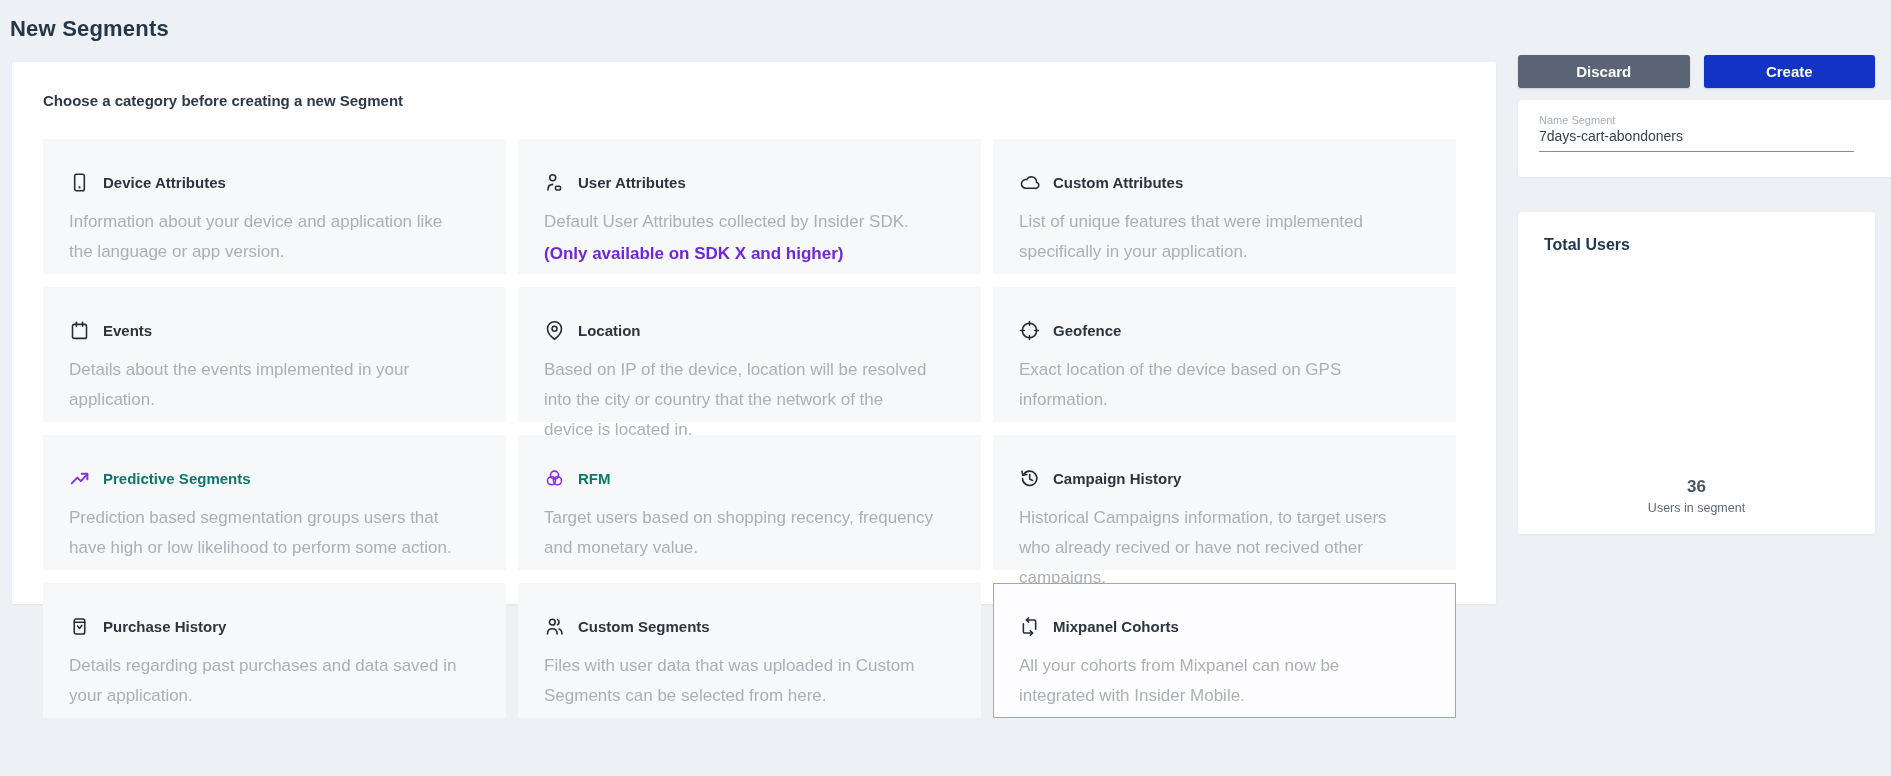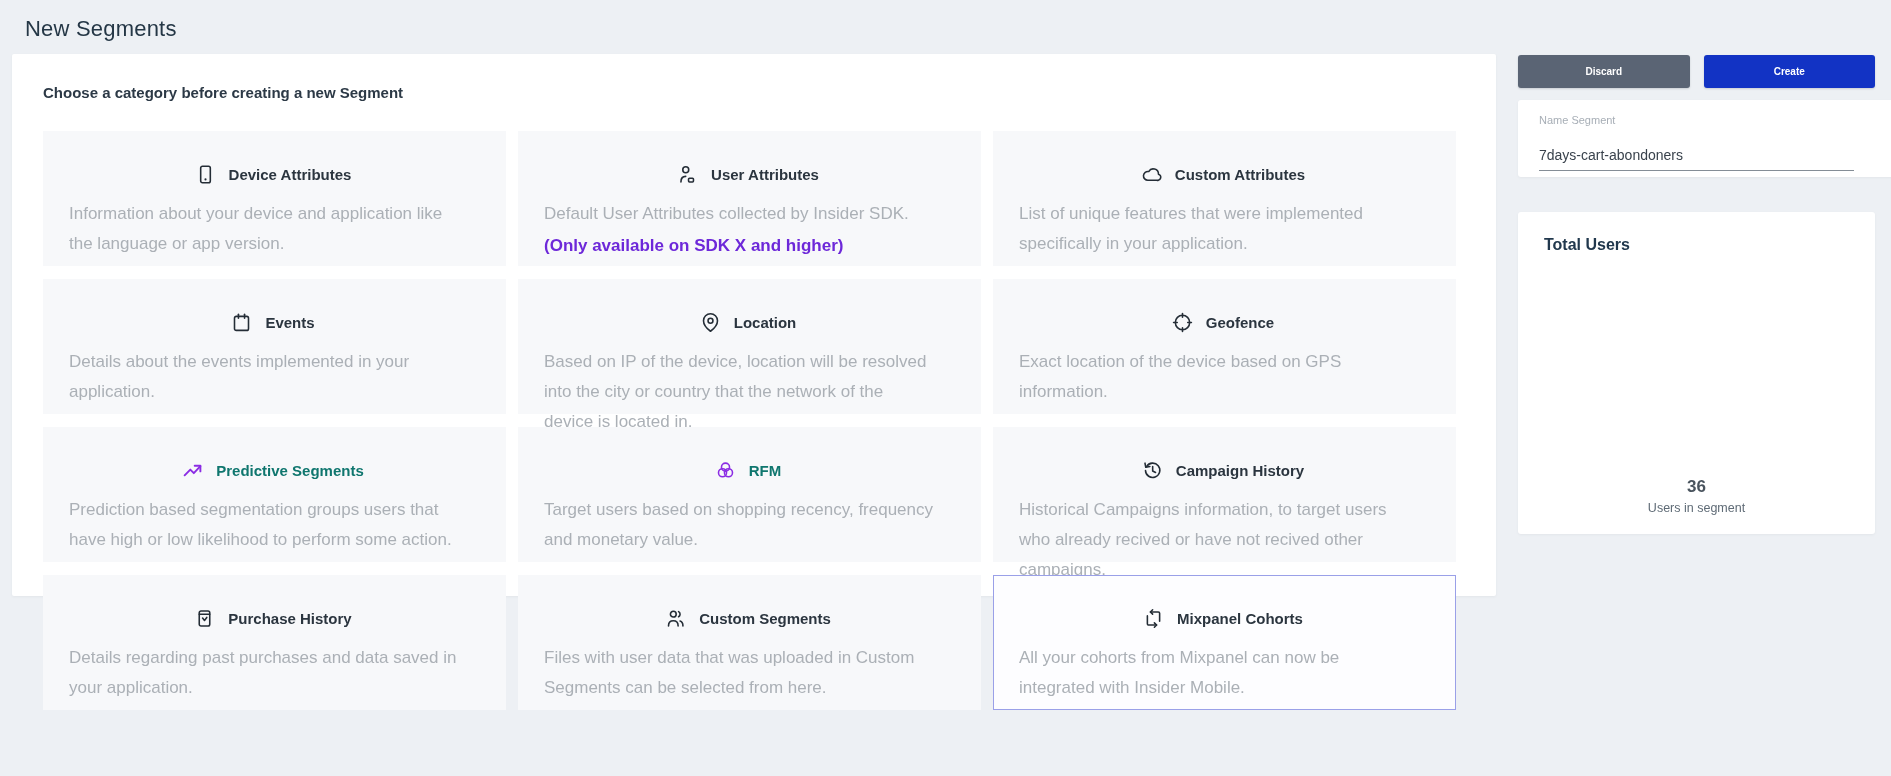--- a/index.html
+++ b/index.html
@@ -5,75 +5,75 @@
   * { box-sizing: border-box; margin: 0; padding: 0; }
   html,body { width:1891px; height:776px; }
   body {
     background:#edf0f4;
     font-family:"Liberation Sans", sans-serif;
     position:relative;
     overflow:hidden;
     color:#2b353f;
   }
   .page-title{
-    position:absolute; left:25px; top:16px;
-    font-size:22px; font-weight:400; color:#253746; letter-spacing:.2px;
+    position:absolute; left:10px; top:16px;
+    font-size:22px; font-weight:700; color:#253746; letter-spacing:.2px;
   }
   .main-panel{
-    position:absolute; left:12px; top:54px; width:1484px; height:542px;
+    position:absolute; left:12px; top:62px; width:1484px; height:542px;
     background:#ffffff; border-radius:2px; box-shadow:0 1px 3px rgba(40,50,60,.05);
   }
   .panel-heading{
     position:absolute; left:31px; top:30px;
     font-size:15px; font-weight:700; color:#2c3946;
   }
   .grid{
     position:absolute; left:31px; top:77px;
     display:grid; grid-template-columns:repeat(3,463px); gap:13px 12px;
   }
   .card{
     width:463px; height:135px; background:#f7f8fa;
     border:1px solid #f7f8fa; cursor:pointer; position:relative;
   }
   .card.selected{ background:#fdfdff; border:1px solid #9aa0e8; }
   .card-head{
-    display:flex; align-items:center; gap:13px; padding:32px 28px 0 25px;justify-content:center;
+    display:flex; align-items:center; gap:13px; padding:32px 28px 0 25px;
   }
   .card-head .icon{ width:21px; height:21px; color:#242d36; flex:0 0 auto; display:inline-flex; }
   .card-head .icon svg{ width:21px; height:21px; }
   .card-title{ font-size:15px; font-weight:600; color:#2b353f; }
   .card.accent .card-title{ color:#0f766e; }
   .card.accent .icon{ color:#8b2ce4; }
   .card-desc{
     padding:14px 45px 0 25px; font-size:17px; color:#abb0b6; line-height:1.75;
   }
   .card-desc.bold{ padding-top:2px; font-weight:700; color:#6d28d9; }
 
   
   .actions{
     position:absolute; left:1518px; top:55px; width:357px;
     display:flex; gap:14px;
   }
   .btn{
     flex:1; height:33px; border:none; border-radius:3px;
     font-family:"Liberation Sans", sans-serif;
-    color:#ffffff; font-size:10px; font-weight:700; cursor:pointer;
+    color:#ffffff; font-size:15px; font-weight:700; cursor:pointer;
     box-shadow:0 1px 2px rgba(40,50,60,.18);
   }
   .btn-discard{ background:#5a6474; }
   .btn-create{ background:#1233c4; }
 
   .name-card{
     position:absolute; left:1518px; top:100px; width:395px; height:77px;
     background:#ffffff; border-radius:3px; box-shadow:0 1px 3px rgba(40,50,60,.05);
     padding:14px 21px 0 21px;
   }
   .name-label{ font-size:11px; color:#a7aeb6; }
   .name-input{
-    display:block; margin-top:21px; width:315px;
+    display:block; margin-top:2px; width:315px;
     border:none; outline:none; background:transparent;
     border-bottom:1px solid #848d96; padding-bottom:7px;
     font-family:"Liberation Sans", sans-serif;
     font-size:14px; color:#39424c;
   }
 
   .users-card{
     position:absolute; left:1518px; top:212px; width:357px; height:322px;
     background:#ffffff; border-radius:3px; box-shadow:0 1px 3px rgba(40,50,60,.05);
   }

